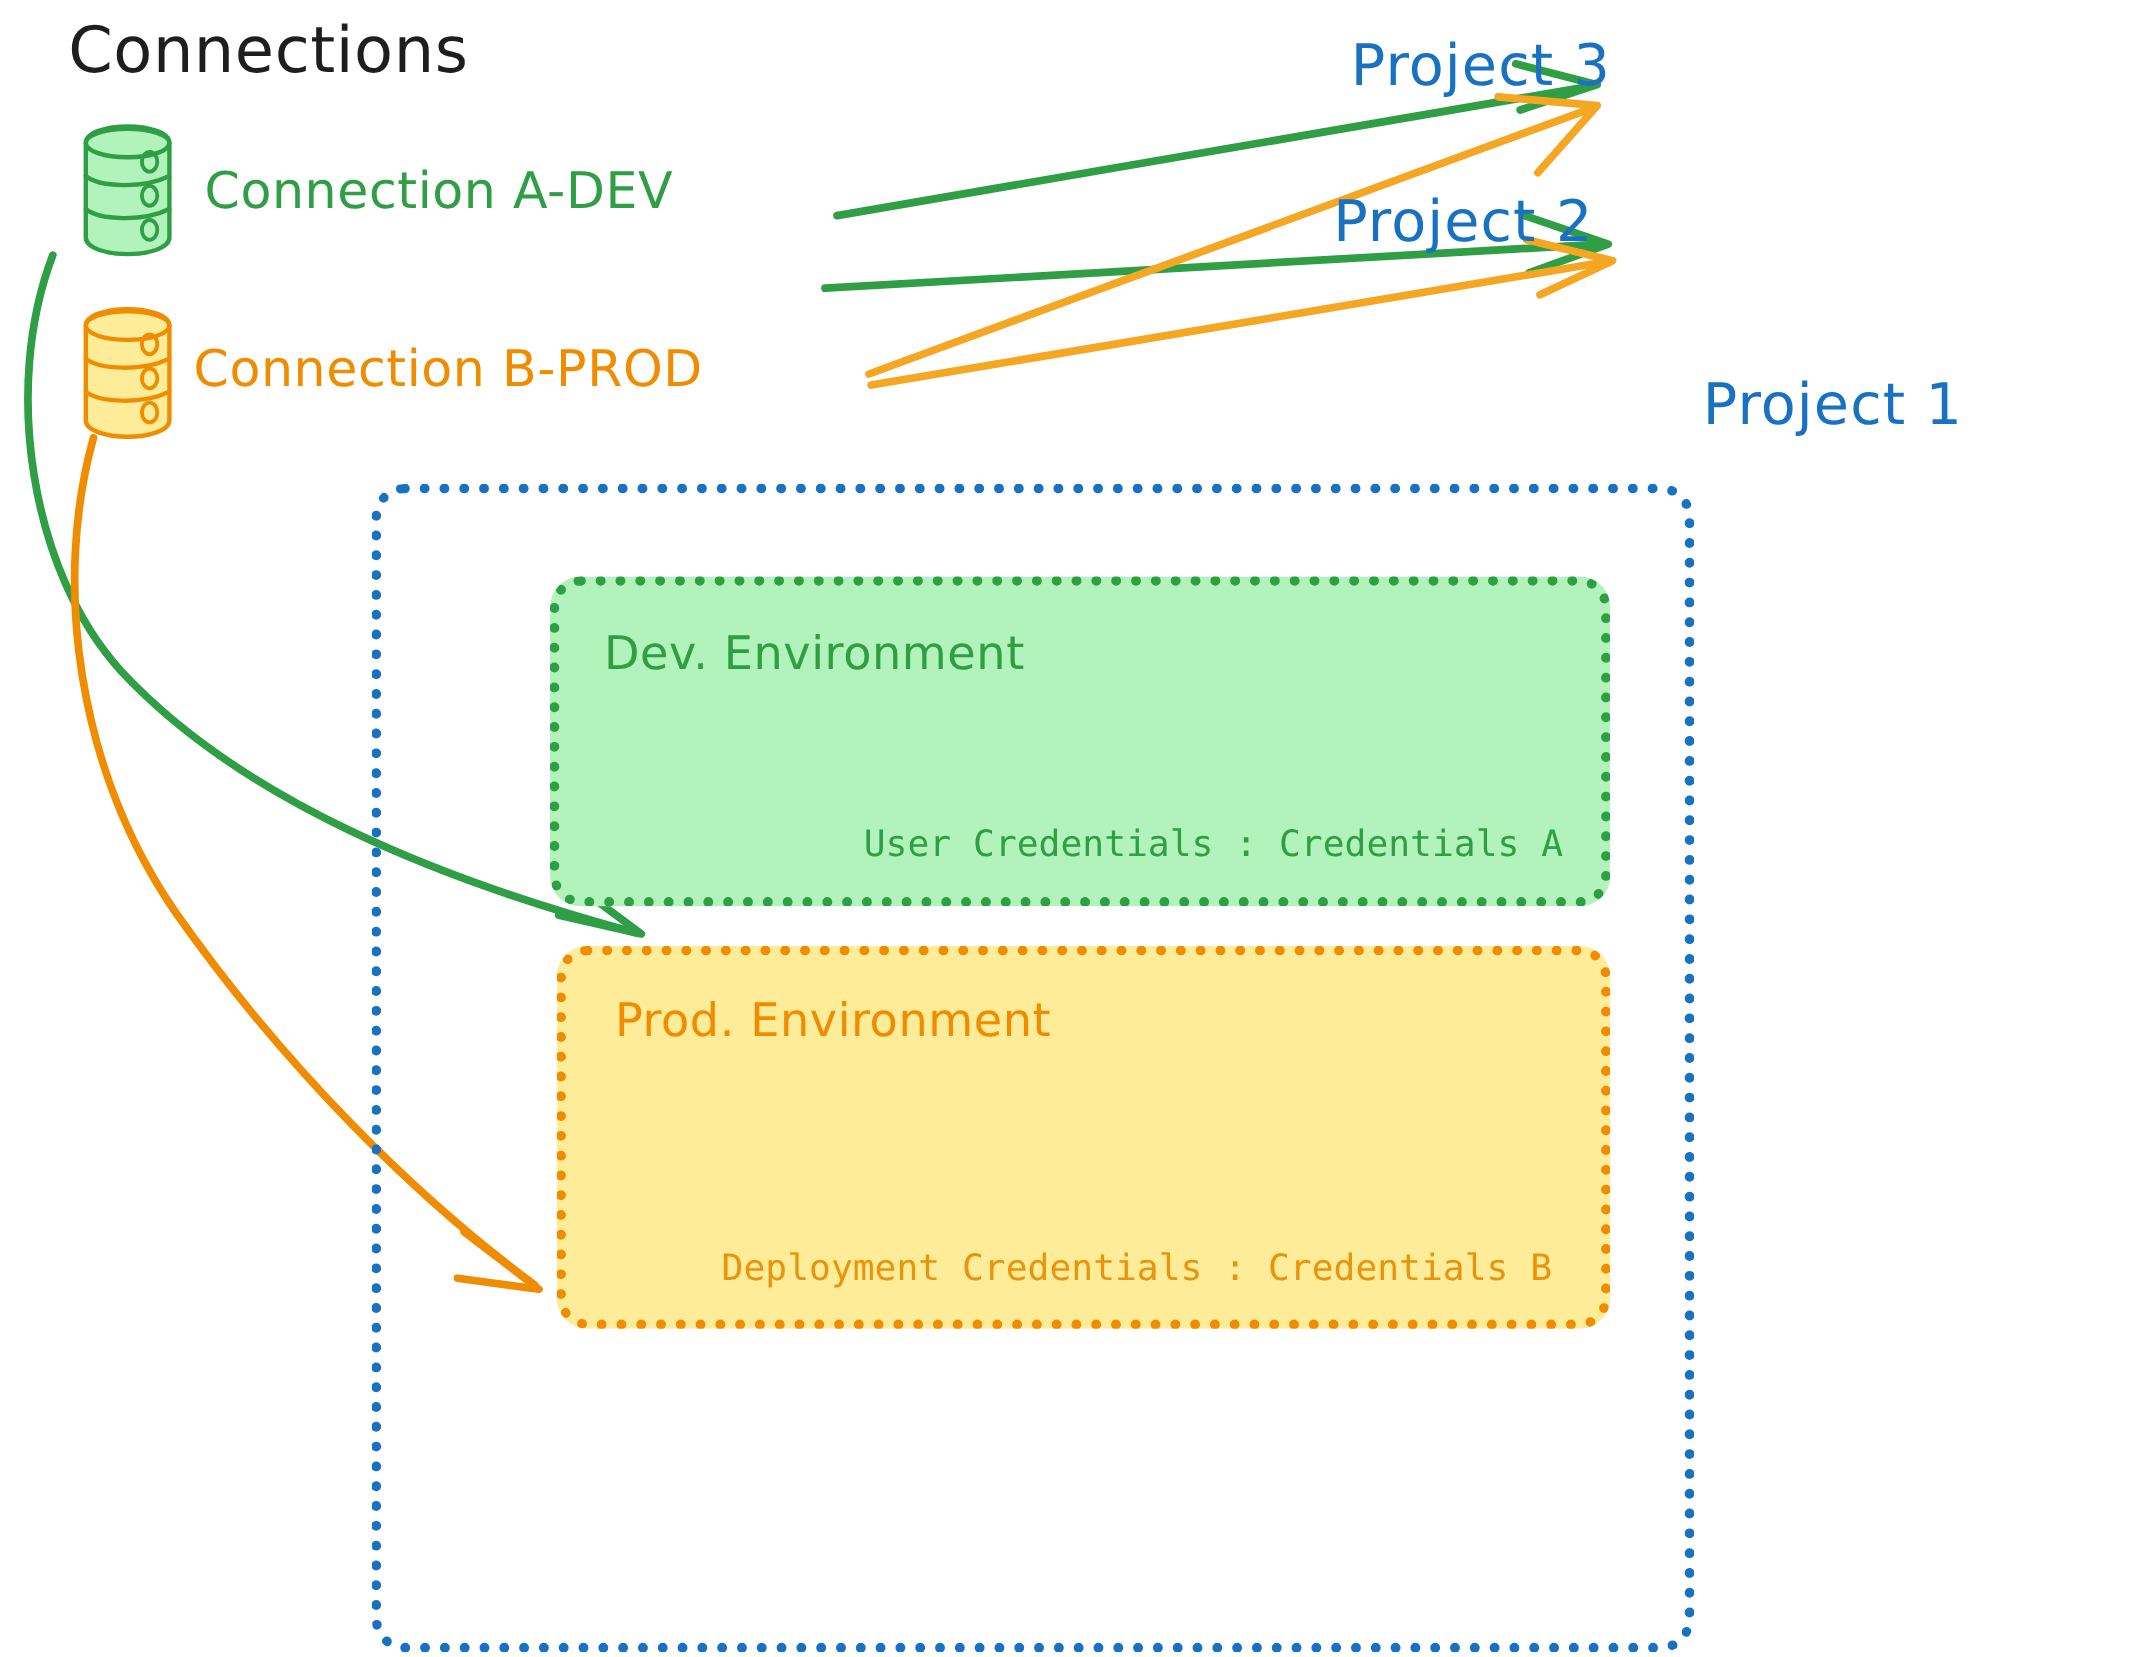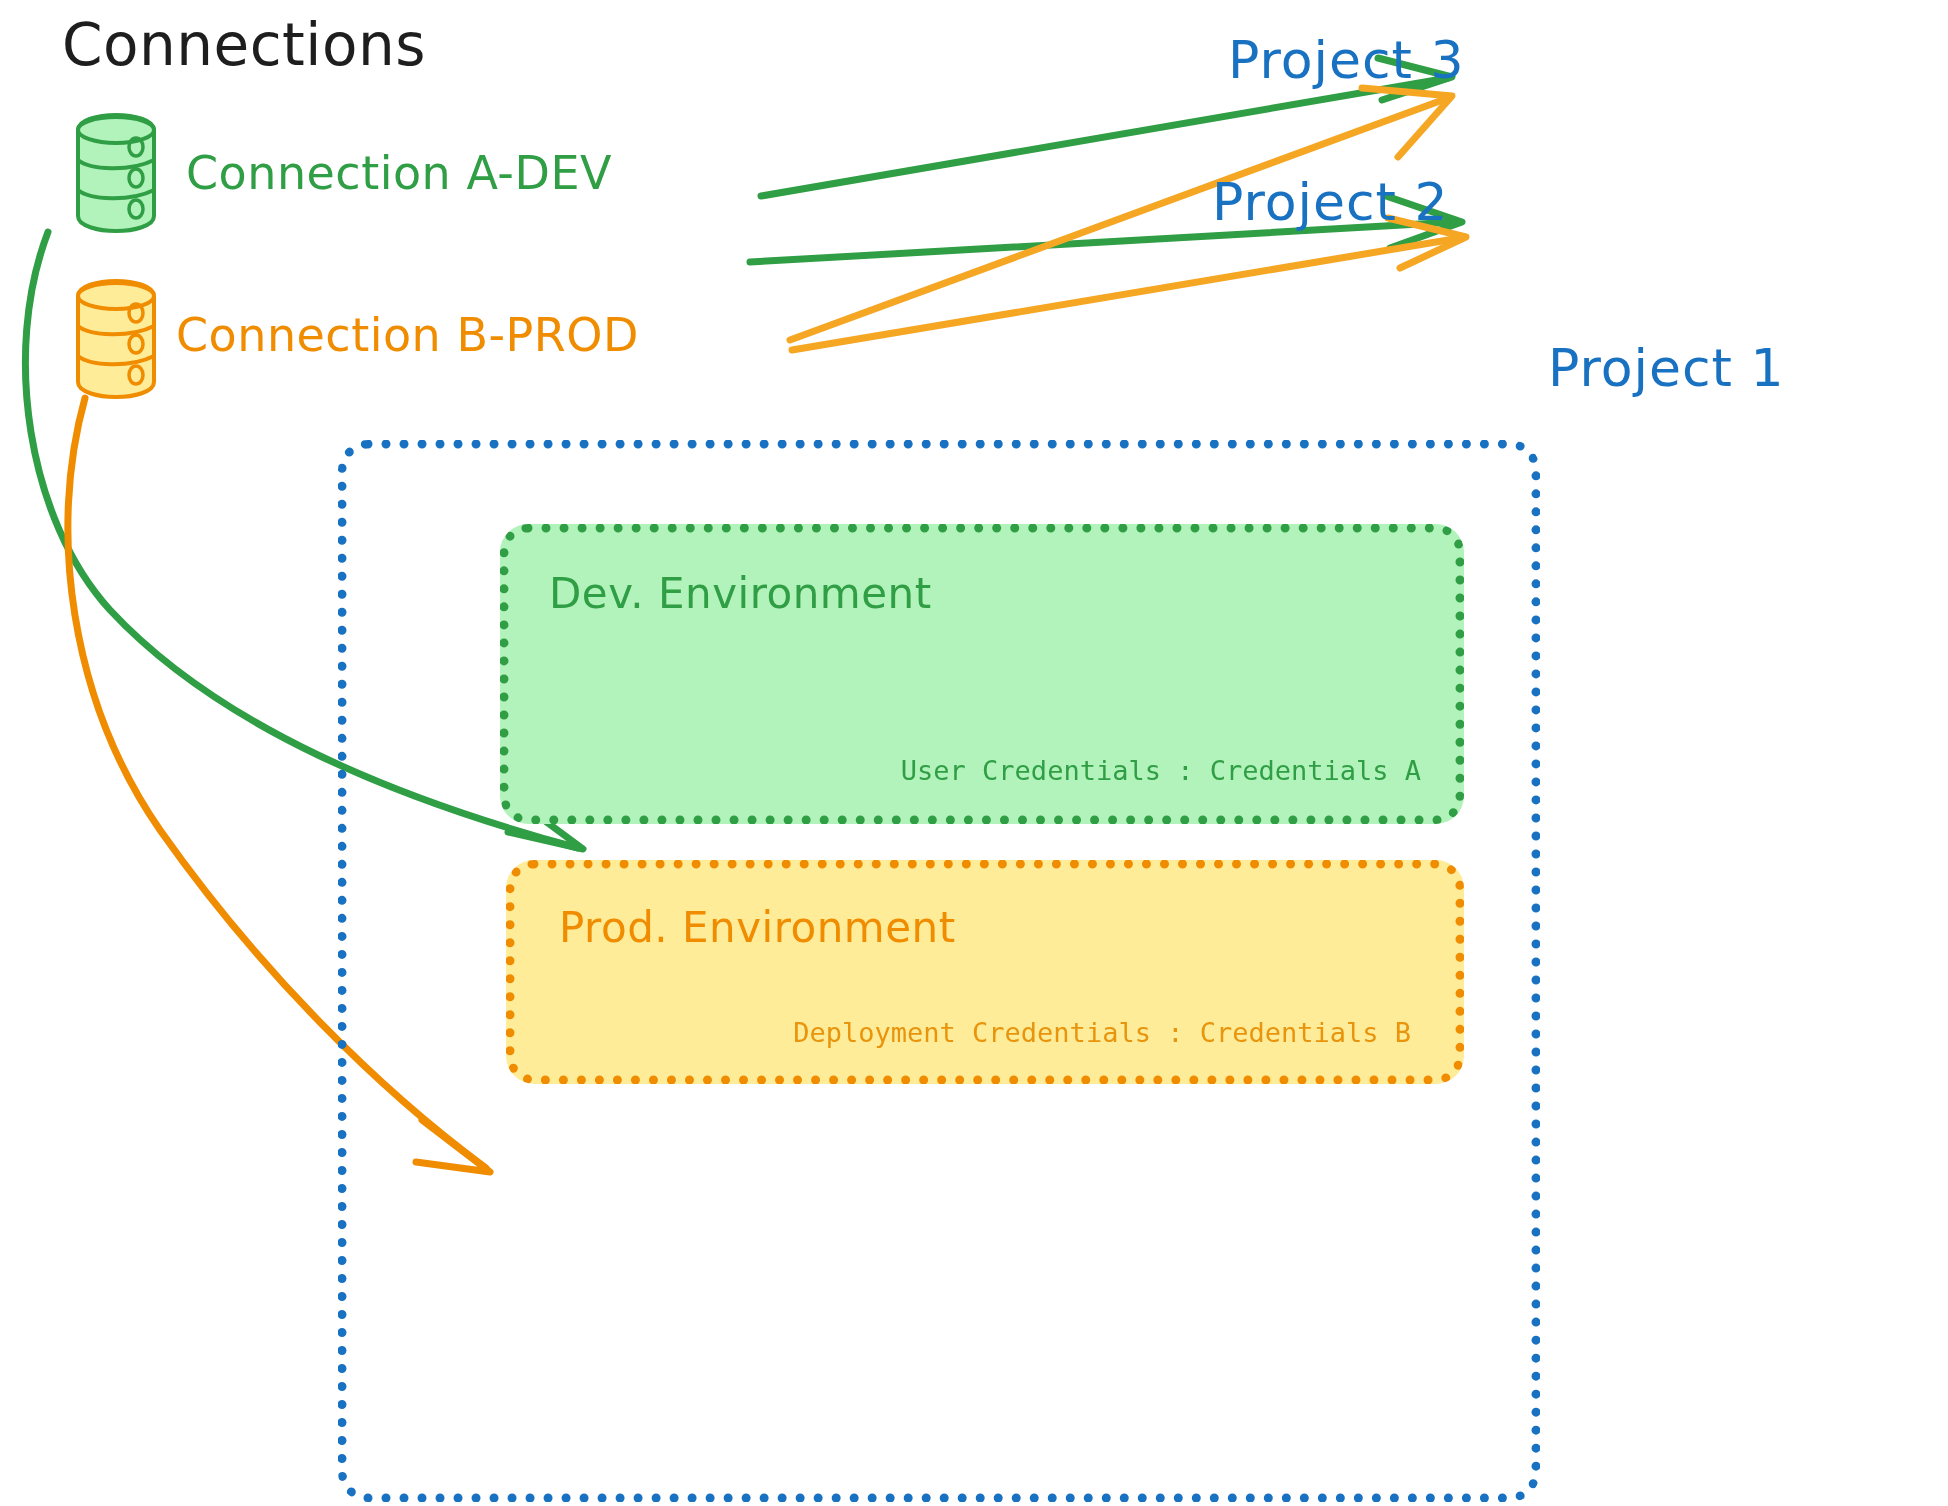--- a/index.html
+++ b/index.html
@@ -88,40 +88,40 @@
     width: 964px;
     height: 300px;
     border: 9px dotted #2f9e44;
     border-radius: 28px;
     background: #b2f2bb;
   }
   #prod-box {
     left: 506px;
     top: 860px;
     width: 958px;
-    height: 224px;
+    height: 348px;
     border: 9px dotted #f08c00;
     border-radius: 28px;
     background: #ffec99;
     padding-left: 40px;
   }
 
   .env-title {
     position: absolute;
     font-size: 42px;
     line-height: 1.1;
     white-space: nowrap;
     letter-spacing: 0.5px;
   }
   .dev-title { left: 40px; top: 38px; color: #2f9e44; }
   .prod-title { left: 44px; top: 36px; color: #f08c00; }
 
   .env-creds {
     position: absolute;
-    font-size: 27px;
+    font-size: 33px;
     line-height: 1.2;
     white-space: nowrap;
     letter-spacing: 0px;
   }
   .dev-creds { right: 34px; bottom: 28px; color: #2f9e44; }
   .prod-creds { right: 44px; bottom: 26px; color: #e8940c; }
 
   
   .db {
     position: absolute;

